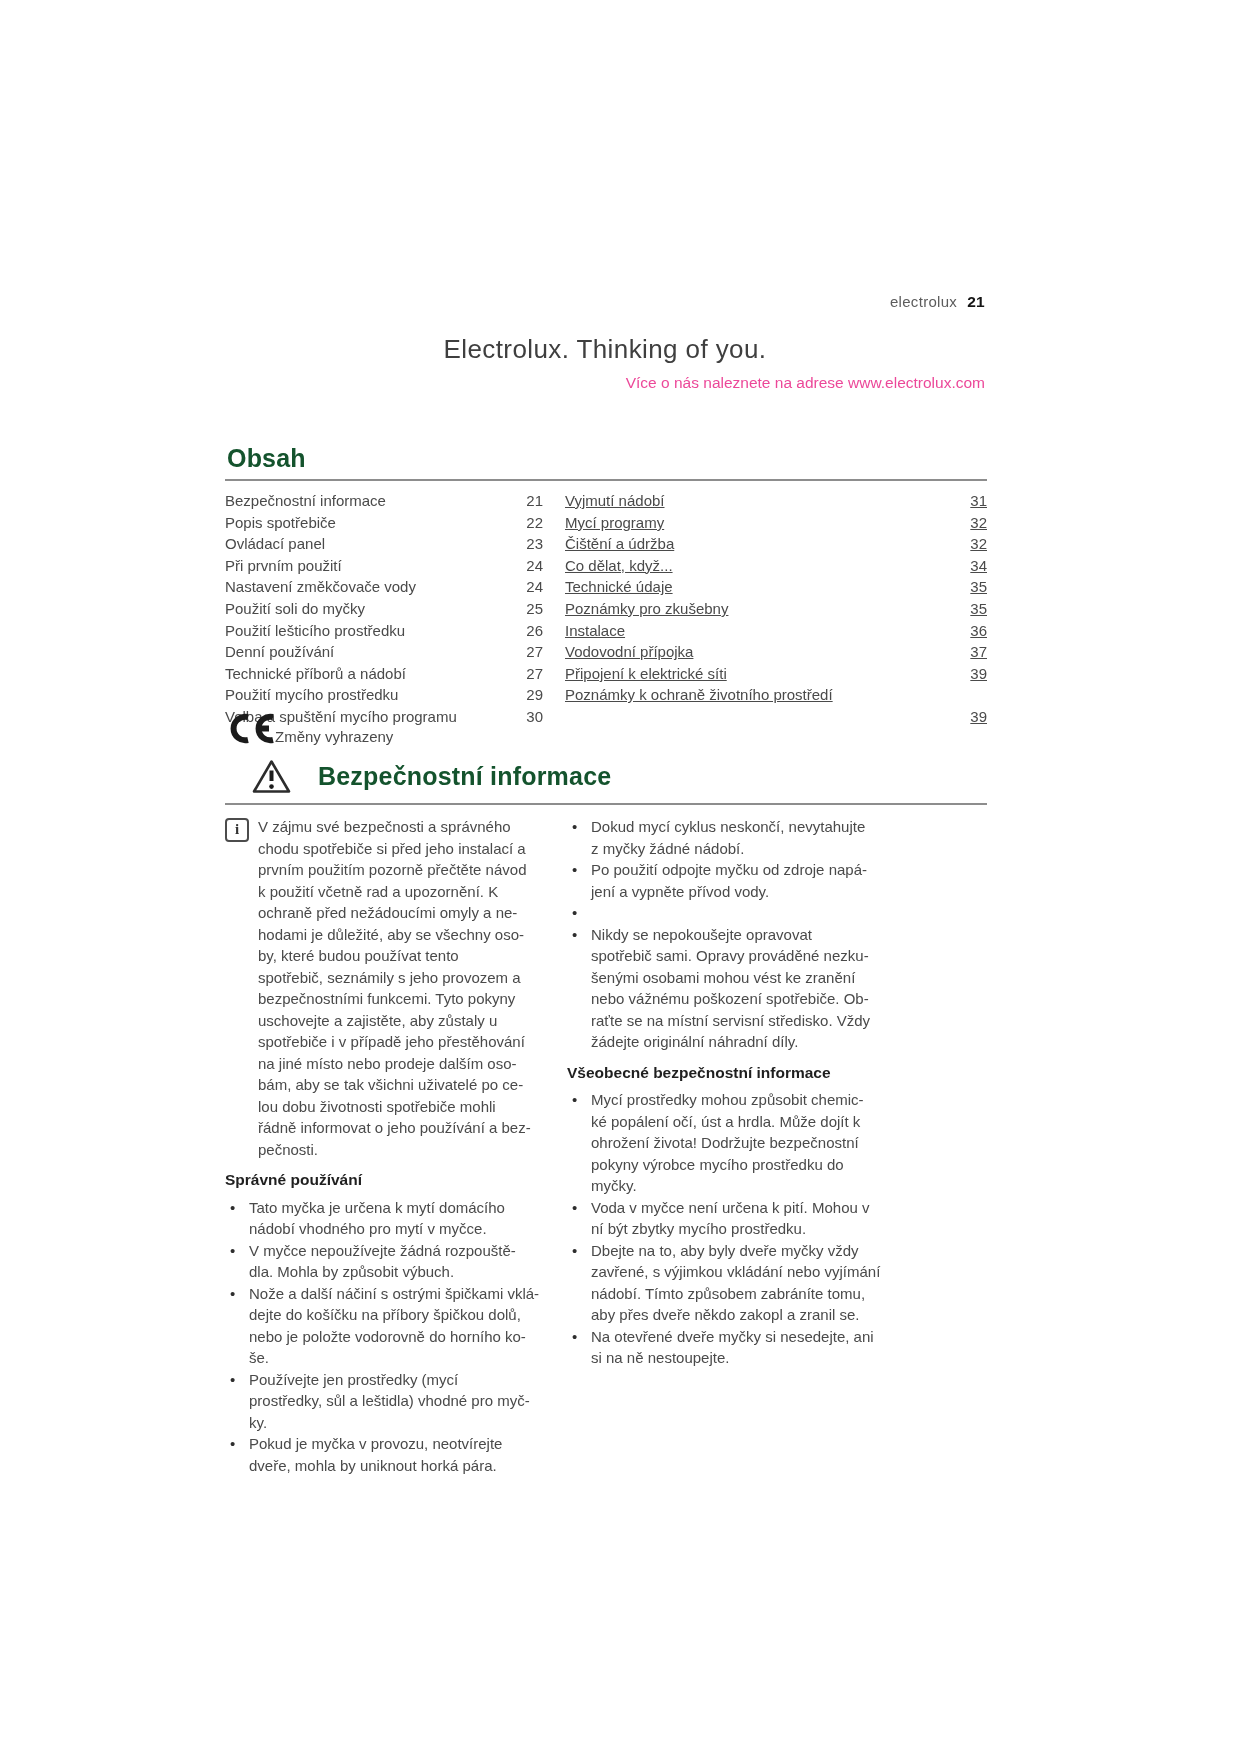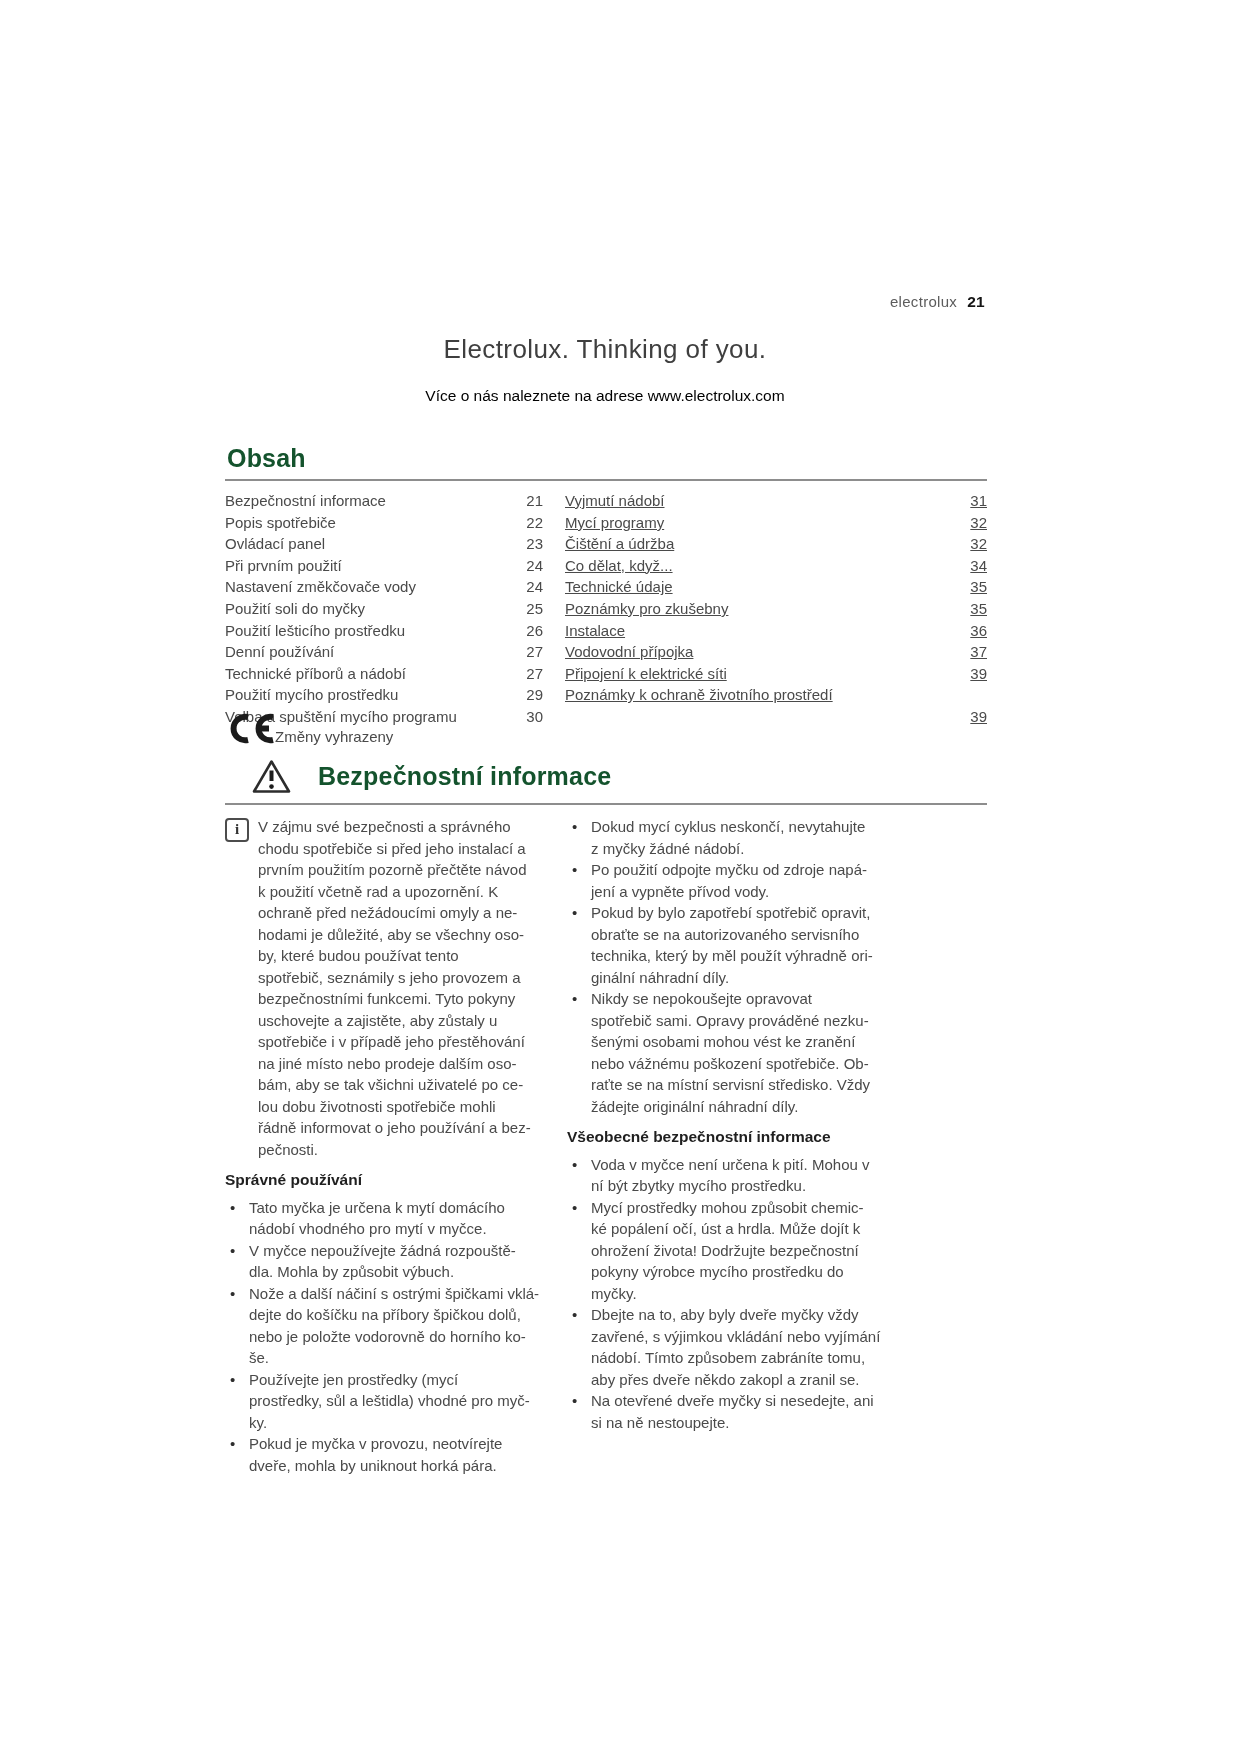--- a/index.html
+++ b/index.html
@@ -11,22 +11,22 @@
     color:#4a4a4a;
     overflow:hidden;
     border-radius:6px;
   }
   
   .hdr{position:absolute;top:293px;right:255px;font-size:15px;color:#5c5c5c;letter-spacing:.3px;}
   .hdr .pagenum{font-weight:bold;color:#151515;margin-left:10px;font-size:15.5px;}
   
   .title{position:absolute;left:225px;top:334px;width:760px;text-align:center;
          font-size:26px;color:#3f3f3f;letter-spacing:.4px;}
-  .subtitle{position:absolute;left:225px;top:387px;width:760px;text-align:center;
-         font-size:15.5px;color:#000000;}
+  .subtitle{position:absolute;left:225px;top:374px;width:760px;text-align:right;
+         font-size:15.5px;color:#ec4899;}
   
   .section-title{font-size:25px;color:#14532d;font-weight:bold;letter-spacing:.2px;}
   .rule{border:0;border-top:2px solid #8d8d8d;margin:0;}
   
   .toc{position:absolute;left:225px;top:444px;width:762px;}
   .toc .section-title{margin:0 0 6px 2px;}
   .toc-cols{display:flex;gap:22px;padding-top:9px;}
   .toc-col{font-size:15px;line-height:21.6px;color:#4a4a4a;}
   .toc-col.lft{width:318px;flex:0 0 auto;}
   .toc-col.rgt{flex:1;text-decoration:underline;}
@@ -247,50 +247,46 @@
           <span class="lines">Dokud mycí cyklus neskončí, nevytahujte
 z myčky žádné nádobí.</span>
         </div>
       <div class="bullet">
           <span class="bdot"></span>
           <span class="lines">Po použití odpojte myčku od zdroje napá-
 jení a vypněte přívod vody.</span>
         </div>
       <div class="bullet">
           <span class="bdot"></span>
-          <span class="lines">Pokud by bylo zapotřebí spotřebič opravit,
-obraťte se na autorizovaného servisního
-technika, který by měl použít výhradně ori-
-ginální náhradní díly.</span>
         </div>
       <div class="bullet">
           <span class="bdot"></span>
           <span class="lines">Nikdy se nepokoušejte opravovat
 spotřebič sami. Opravy prováděné nezku-
 šenými osobami mohou vést ke zranění
 nebo vážnému poškození spotřebiče. Ob-
 raťte se na místní servisní středisko. Vždy
 žádejte originální náhradní díly.</span>
         </div>
       <div class="subhead">Všeobecné bezpečnostní informace</div>
       <div class="bullet">
           <span class="bdot"></span>
-          <span class="lines">Voda v myčce není určena k pití. Mohou v
-ní být zbytky mycího prostředku.</span>
-        </div>
-      <div class="bullet">
-          <span class="bdot"></span>
           <span class="lines">Mycí prostředky mohou způsobit chemic-
 ké popálení očí, úst a hrdla. Může dojít k
 ohrožení života! Dodržujte bezpečnostní
 pokyny výrobce mycího prostředku do
 myčky.</span>
         </div>
       <div class="bullet">
           <span class="bdot"></span>
+          <span class="lines">Voda v myčce není určena k pití. Mohou v
+ní být zbytky mycího prostředku.</span>
+        </div>
+      <div class="bullet">
+          <span class="bdot"></span>
           <span class="lines">Dbejte na to, aby byly dveře myčky vždy
 zavřené, s výjimkou vkládání nebo vyjímání
 nádobí. Tímto způsobem zabráníte tomu,
 aby přes dveře někdo zakopl a zranil se.</span>
         </div>
       <div class="bullet">
           <span class="bdot"></span>
           <span class="lines">Na otevřené dveře myčky si nesedejte, ani
 si na ně nestoupejte.</span>
         </div>

